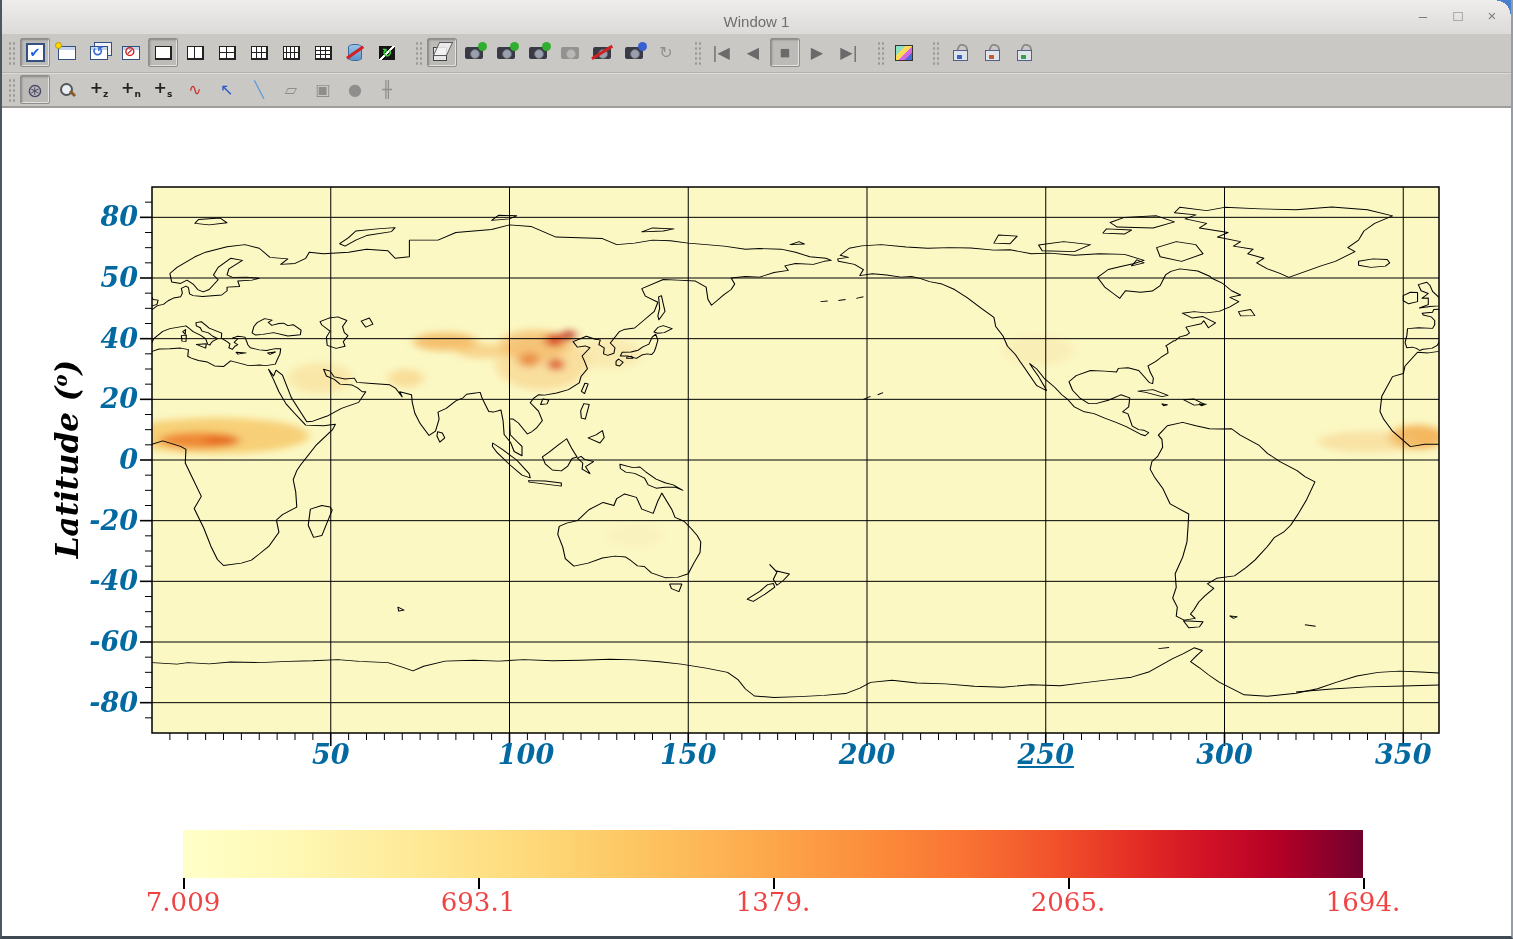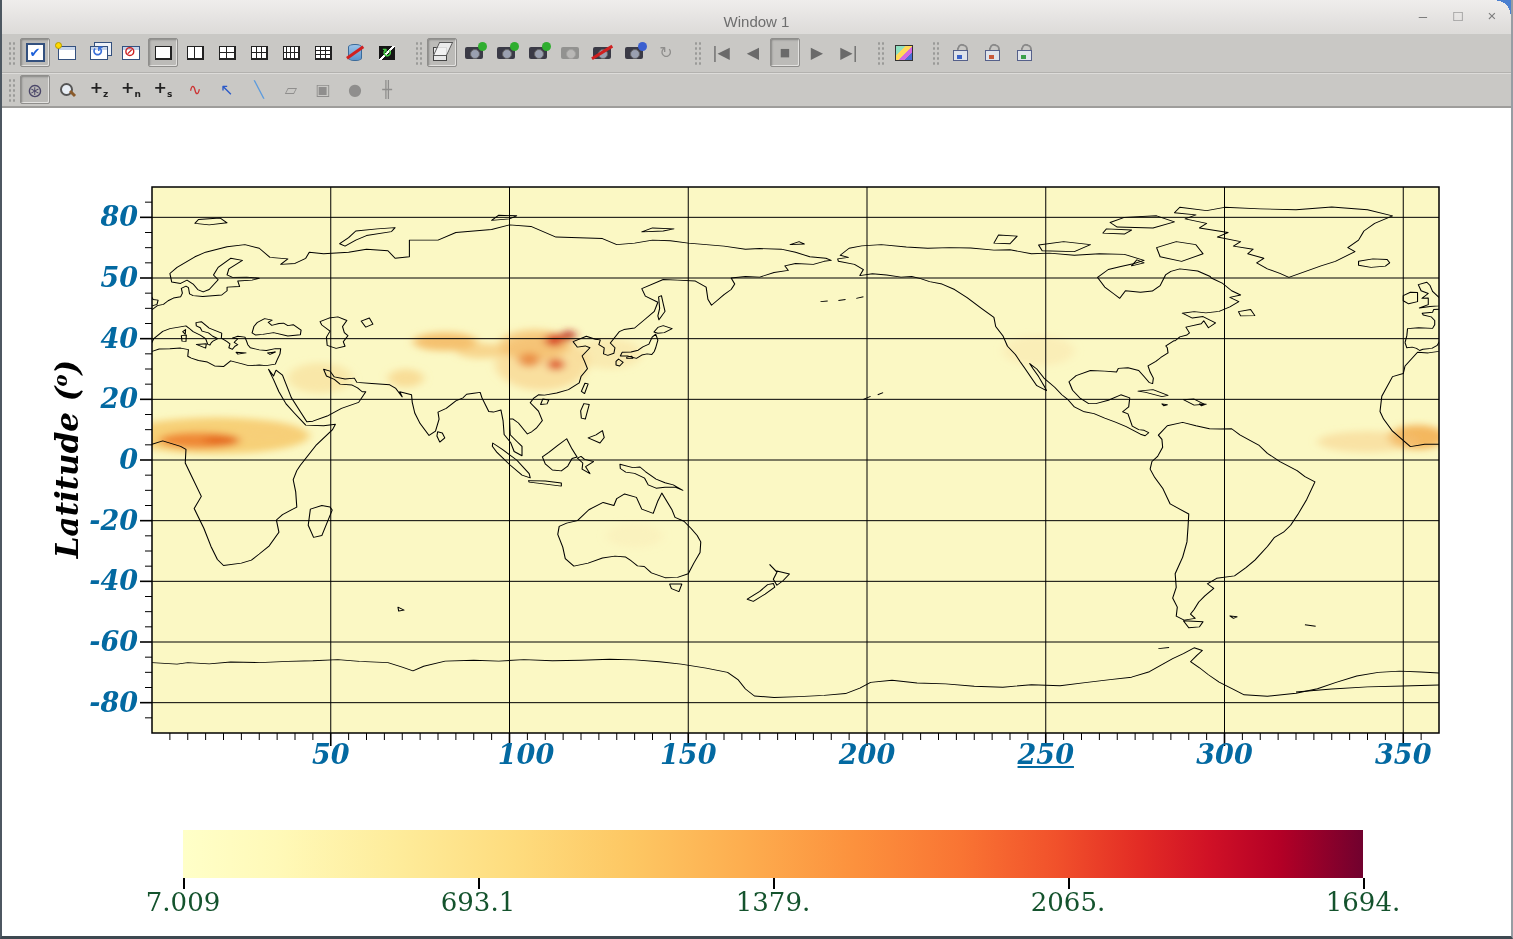--- a/index.html
+++ b/index.html
@@ -78,21 +78,21 @@
   .ticklab{position:absolute;font:italic bold 27px "DejaVu Serif",serif;color:#0369a1;}
   .tick-x{width:90px;text-align:center;}
   .tick-y{width:88px;text-align:right;height:34px;line-height:34px;}
   .axis-title{position:absolute;font:italic bold 31px "DejaVu Serif",serif;color:#000;text-align:center;}
   .axis-title sup{font-size:18px;}
   #ylabel{left:-90px;top:333px;width:310px;transform:rotate(-90deg);}
   #xlabel{left:593px;top:652px;width:400px;}
   #colorbar{position:absolute;left:181px;top:722px;width:1180px;height:48px;}
   .cb-tick{position:absolute;width:1.5px;height:11px;background:#000;top:770px;}
   .cb-label{position:absolute;top:779px;width:120px;text-align:center;
-            font:26px "DejaVu Serif",serif;color:#14532d;}
+            font:26px "DejaVu Serif",serif;color:#ef4444;}
 </style>
 </head>
 <body>
 
 <div class="window">
 
   <div class="titlebar">
     <div class="title">Window 1</div>
     <span class="win-btn" style="right:75px">–</span>
     <span class="win-btn" style="right:40px">□</span>

